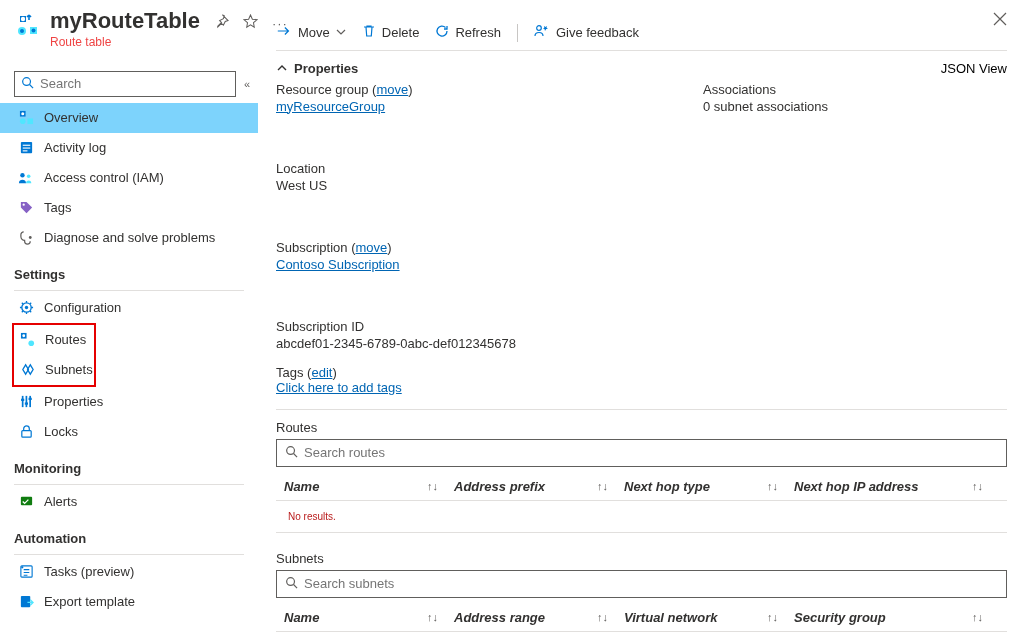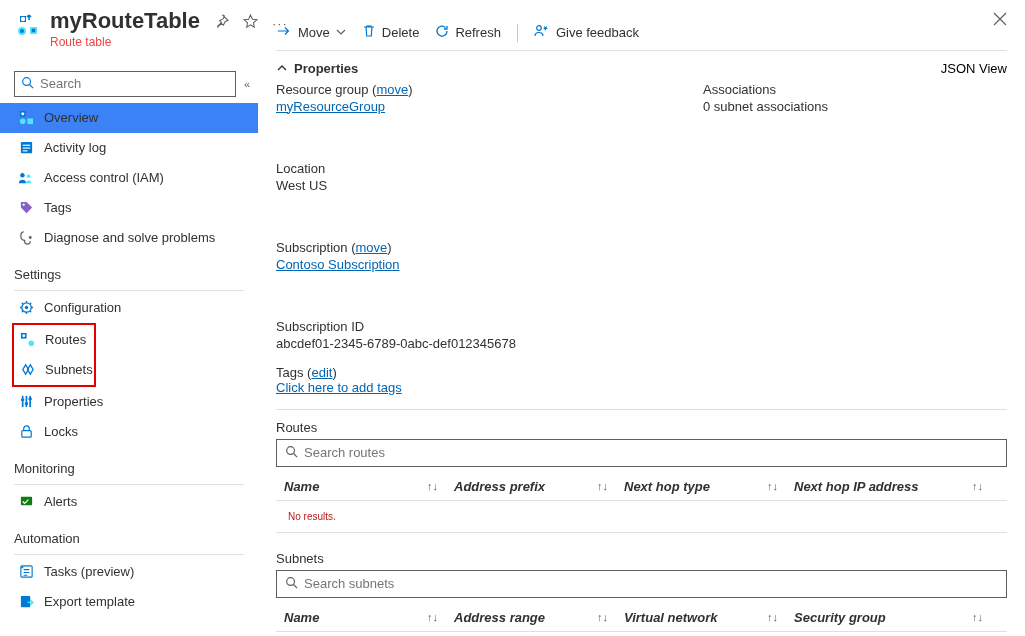--- a/index.html
+++ b/index.html
@@ -90,26 +90,26 @@
   .collapse-chev { color:#605e5c; cursor:pointer; font-size:11px;}
   .menu { list-style:none; }
   .menu li {
     display:flex;
     align-items:center;
     gap:10px;
     padding: 7px 14px 7px 18px;
     cursor:pointer;
     font-size:13px;
   }
-  .menu li.selected { background:#3b82f6; }
+  .menu li.selected { background:#7dd3fc; }
   .menu li .mi { width:16px; height:16px; display:flex; align-items:center; justify-content:center;}
   .section-label {
     padding: 14px 14px 6px 14px;
     font-size:13px;
-    font-weight:400;
+    font-weight:700;
     color:#323130;
   }
   .section-rule {
     border:none;
     border-top:1px solid #e1dfdd;
     margin: 2px 14px 2px 14px;
   }
   .highlight-box {
     border:2px solid #e50000;
     margin: 0 0 0 12px;

